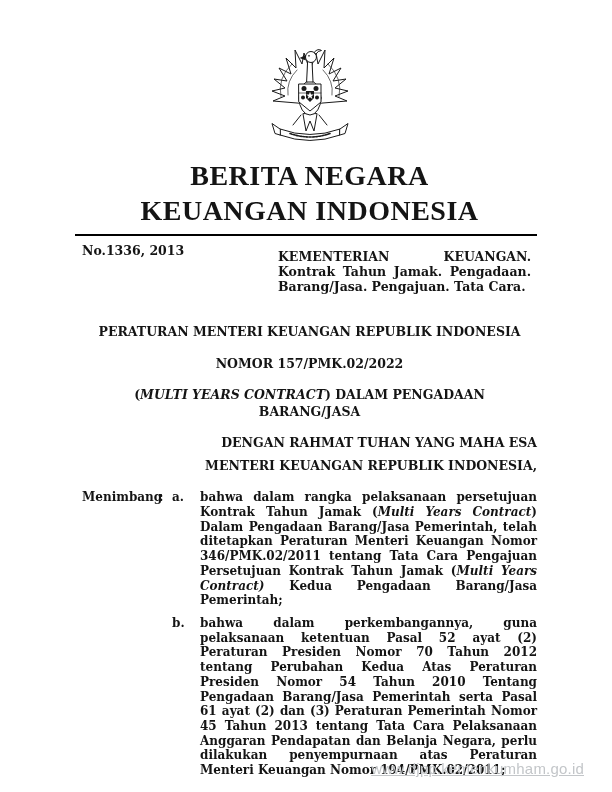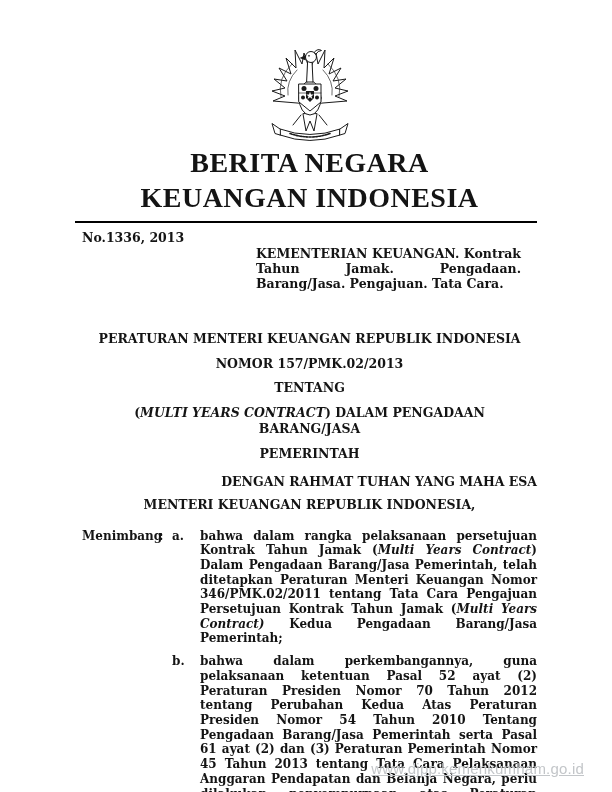--- a/index.html
+++ b/index.html
@@ -16,36 +16,36 @@
     font-weight: bold;
     padding: 45px 75px 0 82px;
     overflow: hidden;
   }
 
   
   .emblem { width: 88px; height: 100px; margin: 0 auto; }
   .emblem svg { display: block; width: 100%; height: 100%; }
 
   
-  .masthead { text-align: center; font-family: "Liberation Serif", serif; }
+  .masthead { margin-top: 13px; text-align: center; font-family: "Liberation Serif", serif; }
   .masthead-line { margin: 0; font-size: 28px; font-weight: bold; line-height: 35px; letter-spacing: 0.5px; }
 
   .rule { border: 0; border-top: 2.6px solid #000000; width: 462px; margin: 6px 0 0 -7px; }
 
   
-  .gazette-row { display: flex; margin-top: 7px; font-size: 12.5px; line-height: 15px; }
+  .gazette-row { display: flex; margin-top: 7px; font-size: 12.5px; line-height: 15px; gap: 32px; }
   .gazette-no { width: 158px; flex: none; }
-  .gazette-subject { flex: 1; margin: 16px; text-align: justify; }
+  .gazette-subject { flex: 1; margin: 6px; text-align: justify; }
 
   
   .title-block { margin-top: 24px; text-align: center; font-size: 12.5px; line-height: 16.6px; }
-  .title-block p { margin: 8px; }
+  .title-block p { margin: 15px; }
 
   .invocation { margin: 11px 0 0; text-align: right; font-size: 12.5px; line-height: 15px; }
-  .authority  { margin: 8px 0 0;  text-align: center; font-size: 12.5px; line-height: 15px; }
+  .authority  { margin: 8px 0 0;  text-align: right; font-size: 12.5px; line-height: 15px; }
 
   
   .menimbang { display: flex; margin-top: 17px; font-size: 12px; line-height: 14.7px; }
   .m-label { width: 77px; flex: none; }
   .m-sep   { width: 13px; flex: none; }
   .m-items { flex: 1; }
   .m-item  { display: flex; }
   .m-item + .m-item { margin-top: 8px; }
   .m-marker { width: 28px; flex: none; }
   .m-text { flex: 1; margin: 0; text-align: justify; }
@@ -122,24 +122,22 @@
 
   <hr class="rule">
 
   <div class="gazette-row">
     <span class="gazette-no">No.1336, 2013</span>
     <p class="gazette-subject">KEMENTERIAN KEUANGAN. Kontrak Tahun Jamak. Pengadaan. Barang/Jasa. Pengajuan. Tata Cara.</p>
   </div>
 
   <section class="title-block">
     <p>PERATURAN MENTERI KEUANGAN REPUBLIK INDONESIA</p>
-    <p>NOMOR 157/PMK.02/2013</p>
-    <p>TENTANG</p>
+    <p>NOMOR 157/PMK.02/2022</p>
     <p><span>(</span><span class="title-italic">MULTI YEARS CONTRACT</span><span>) DALAM PENGADAAN BARANG/JASA</span></p>
-    <p>PEMERINTAH</p>
   </section>
 
   <p class="invocation">DENGAN RAHMAT TUHAN YANG MAHA ESA</p>
   <p class="authority">MENTERI KEUANGAN REPUBLIK INDONESIA,</p>
 
   <section class="menimbang">
     <span class="m-label">Menimbang</span>
     <span class="m-sep">:</span>
     <div class="m-items">
 

